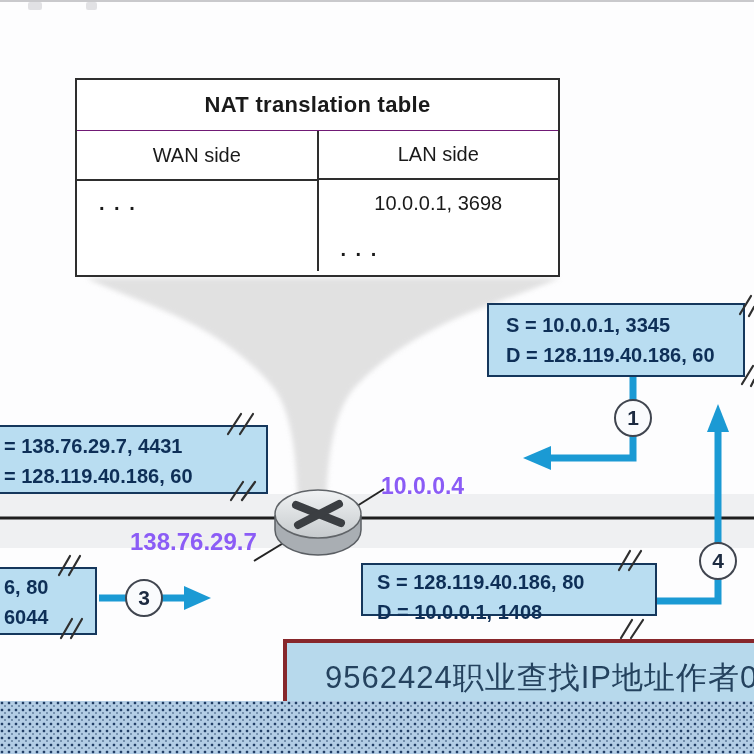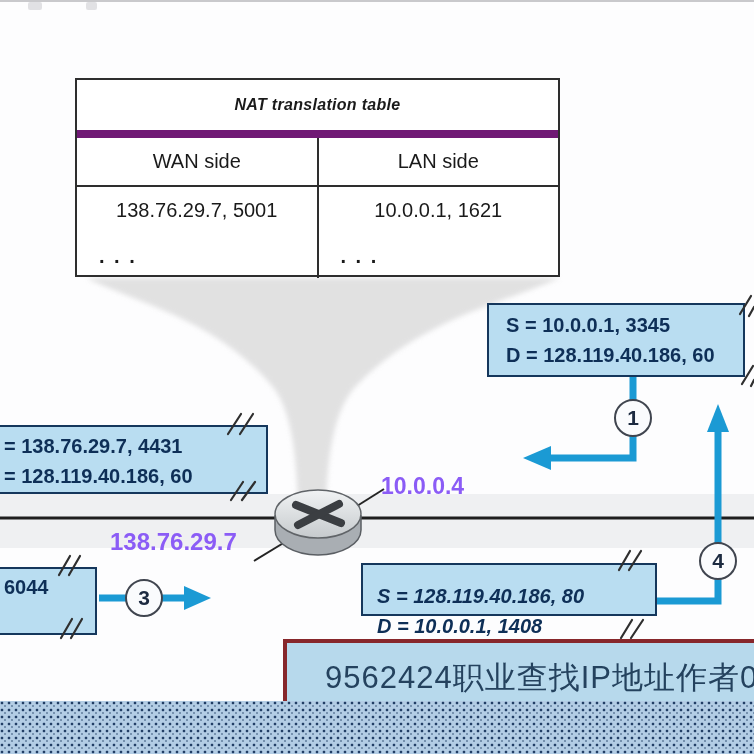--- a/index.html
+++ b/index.html
@@ -15,57 +15,57 @@
   #base-art{z-index:1;}
   #over-art{z-index:3;pointer-events:none;}
 
   
   .nat-table{
     position:absolute;left:75px;top:78px;width:485px;height:199px;
     background:#ffffff;border:2.5px solid #2e2e2e;box-sizing:border-box;z-index:2;
     color:#1a1a1a;
   }
   .nat-title{
-    height:50px;border-bottom:8px solid #701a75;display:flex;align-items:center;justify-content:center;
-    font-size:16px;font-weight:bold;letter-spacing:.3px;font-style:italic;
+    height:50px;border-bottom:1px solid #701a75;display:flex;align-items:center;justify-content:center;
+    font-size:22px;font-weight:bold;letter-spacing:.3px;
   }
   .nat-cols{display:flex;height:140px;}
   .nat-col{flex:1;display:flex;flex-direction:column;}
   .nat-col.left{border-right:2px solid #2e2e2e;}
   .nat-cell{display:flex;align-items:center;justify-content:center;font-size:20px;}
   .nat-head{height:50px;border-bottom:2px solid #2e2e2e;box-sizing:border-box;}
   .nat-val{height:48px;}
   .nat-dots{height:44px;justify-content:flex-start;padding-left:22px;font-weight:bold;letter-spacing:2px;}
 
   
   .pkt{
     position:absolute;background:#b9ddf1;border:2.5px solid #15375c;box-sizing:border-box;
     color:#0e2f57;font-weight:bold;font-size:20px;line-height:30px;white-space:nowrap;
     z-index:2;
   }
   .pkt-1{left:487px;top:303px;width:258px;height:74px;padding:5px 0 7px 17px;}
   .pkt-2{left:-8px;top:425px;width:276px;height:69px;padding:4px 0 0 10px;}
   .pkt-3{left:-140px;top:567px;width:237px;height:68px;padding:3px 0 0 142px;}
-  .pkt-4{left:361px;top:563px;width:296px;height:53px;padding:16px 0 0 14px;font-style:italic;}
+  .pkt-4{left:361px;top:563px;width:296px;height:53px;padding:2px 0 0 14px;}
 
   
   .step{
     position:absolute;width:38px;height:38px;border-radius:50%;
     background:#fafbfd;border:2.5px solid #40454f;box-sizing:border-box;
     display:flex;align-items:center;justify-content:center;
     font-size:21px;font-weight:bold;color:#1c2a40;z-index:4;
   }
   .step-1{left:614px;top:399px;}
   .step-3{left:125px;top:579px;}
   .step-4{left:699px;top:542px;}
 
   
   .ip-label{position:absolute;color:#8b5cf6;font-weight:600;z-index:2;white-space:nowrap;}
   .ip-lan{left:381px;top:473px;font-size:23px;}
-  .ip-wan{left:110px;top:528px;font-size:24px;}
+  .ip-wan{left:130px;top:528px;font-size:24px;}
 
   
   .wm-box{
     position:absolute;left:283px;top:639px;width:486px;height:76px;
     background:#b7d9ec;border:4px solid #87272b;box-sizing:border-box;z-index:5;
   }
   .wm-text{
     position:absolute;left:38px;top:14px;font-size:31px;font-weight:500;
     color:#24425e;letter-spacing:1px;white-space:nowrap;
   }
@@ -138,42 +138,42 @@
         <line x1="339" y1="504" x2="298" y2="525"></line>
       </g>
     </g>
   </svg>
 
   <div class="nat-table">
     <div class="nat-title">NAT translation table</div>
     <div class="nat-cols">
       <div class="nat-col left">
         <div class="nat-cell nat-head">WAN side</div>
-        <div class="nat-cell nat-val">138.76.29.7, 5001</div>
         <div class="nat-cell nat-dots">. . .</div>
       </div>
       <div class="nat-col">
         <div class="nat-cell nat-head">LAN side</div>
-        <div class="nat-cell nat-val">10.0.0.1, 1621</div>
+        <div class="nat-cell nat-val">10.0.0.1, 3698</div>
         <div class="nat-cell nat-dots">. . .</div>
       </div>
     </div>
   </div>
 
   <div class="pkt pkt-1">
     <div>S = 10.0.0.1, 3345</div>
     <div>D = 128.119.40.186, 60</div>
   </div>
 
   <div class="pkt pkt-2">
     <div>= 138.76.29.7, 4431</div>
     <div>= 128.119.40.186, 60</div>
   </div>
 
   <div class="pkt pkt-3">
+    <div>6, 80</div>
     <div>6044</div>
   </div>
 
   <div class="pkt pkt-4">
     <div>S = 128.119.40.186, 80</div>
     <div>D = 10.0.0.1, 1408</div>
   </div>
 
   <div class="ip-label ip-lan">10.0.0.4</div>
   <div class="ip-label ip-wan">138.76.29.7</div>

